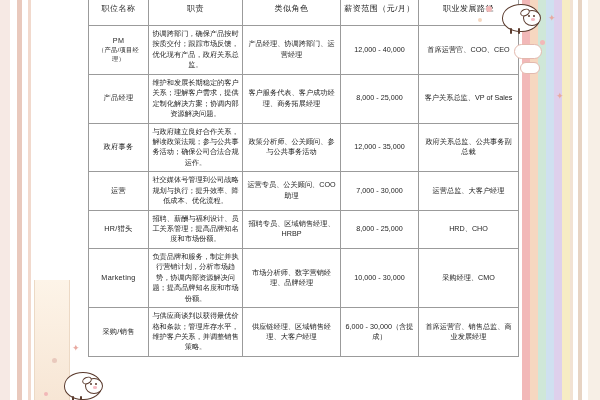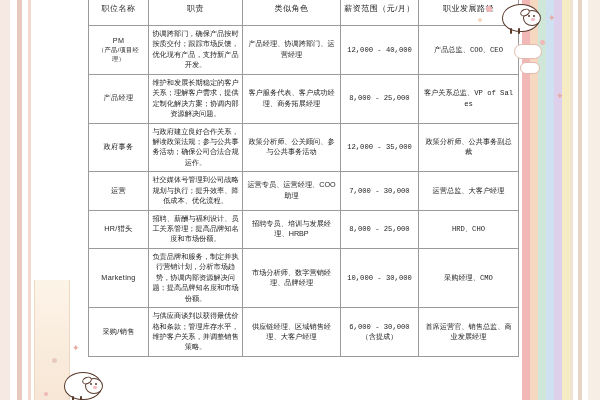--- a/index.html
+++ b/index.html
@@ -83,21 +83,20 @@
   }
   td.cell-duty,
   td.cell-titles {
     text-align: left;
     font-size: 7px;
     line-height: 1.5;
   }
   td.cell-salary,
   td.cell-path {
     font-size: 7px;
-    font-family: Liberation Mono, monospace;
   }
   .col-1 { width: 60px; }
   .col-2 { width: 94px; }
   .col-3 { width: 98px; }
   .col-4 { width: 78px; }
   .col-5 { width: 100px; }
 
   .role-sub {
     display: block;
     font-size: 6.2px;
@@ -244,58 +243,58 @@
           <th>薪资范围（元/月）</th>
           <th>职业发展路径</th>
         </tr>
       </thead>
       <tbody>
         <tr>
           <td class="cell-role">
             <span>PM</span>
             <span class="role-sub">（产品/项目经理）</span>
           </td>
-          <td class="cell-duty">协调跨部门，确保产品按时按质交付；跟踪市场反馈，优化现有产品，支持新产品开发。</td>
+          <td class="cell-duty">协调跨部门，确保产品按时按质交付；跟踪市场反馈，优化现有产品，政府关系总监。</td>
           <td class="cell-titles">产品经理、协调跨部门、运营经理</td>
           <td class="cell-salary">12,000 - 40,000</td>
-          <td class="cell-path">产品总监、COO、CEO</td>
+          <td class="cell-path">首席运营官、COO、CEO</td>
         </tr>
         <tr>
           <td class="cell-role">
             <span>产品经理</span>
           </td>
           <td class="cell-duty">维护和发展长期稳定的客户关系；理解客户需求，提供定制化解决方案；协调内部资源解决问题。</td>
           <td class="cell-titles">客户服务代表、客户成功经理、商务拓展经理</td>
           <td class="cell-salary">8,000 - 25,000</td>
           <td class="cell-path">客户关系总监、VP of Sales</td>
         </tr>
         <tr>
           <td class="cell-role">
             <span>政府事务</span>
           </td>
           <td class="cell-duty">与政府建立良好合作关系，解读政策法规；参与公共事务活动；确保公司合法合规运作。</td>
           <td class="cell-titles">政策分析师、公关顾问、参与公共事务活动</td>
           <td class="cell-salary">12,000 - 35,000</td>
-          <td class="cell-path">政策分析师、公共事务副总裁</td>
+          <td class="cell-path">政府关系总监、公共事务副总裁</td>
         </tr>
         <tr>
           <td class="cell-role">
             <span>运营</span>
           </td>
           <td class="cell-duty">社交媒体号管理到公司战略规划与执行；提升效率、降低成本、优化流程。</td>
-          <td class="cell-titles">运营专员、运营经理、COO助理</td>
+          <td class="cell-titles">运营专员、公关顾问、COO助理</td>
           <td class="cell-salary">7,000 - 30,000</td>
           <td class="cell-path">运营总监、大客户经理</td>
         </tr>
         <tr>
           <td class="cell-role">
             <span>HR/猎头</span>
           </td>
           <td class="cell-duty">招聘、薪酬与福利设计、员工关系管理；提高品牌知名度和市场份额。</td>
-          <td class="cell-titles">招聘专员、培训与发展经理、HRBP</td>
+          <td class="cell-titles">招聘专员、区域销售经理、HRBP</td>
           <td class="cell-salary">8,000 - 25,000</td>
           <td class="cell-path">HRD、CHO</td>
         </tr>
         <tr>
           <td class="cell-role">
             <span>Marketing</span>
           </td>
           <td class="cell-duty">负责品牌和服务，制定并执行营销计划，分析市场趋势，协调内部资源解决问题；提高品牌知名度和市场份额。</td>
           <td class="cell-titles">市场分析师、数字营销经理、品牌经理</td>
           <td class="cell-salary">10,000 - 30,000</td>

